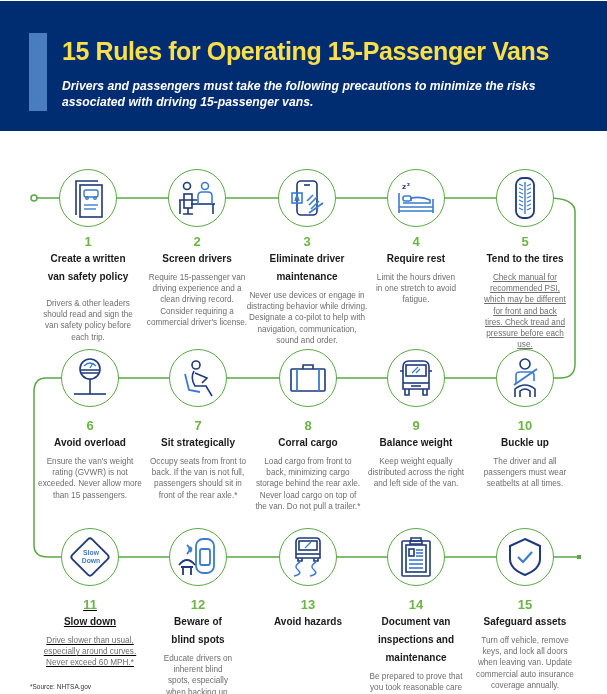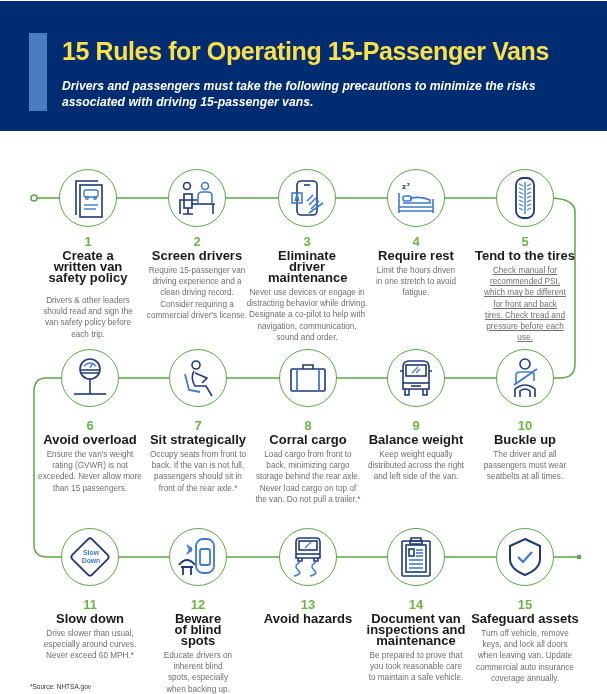--- a/index.html
+++ b/index.html
@@ -31,21 +31,21 @@
   }
   .circle {
     position: absolute; width: 58px; height: 58px; border-radius: 50%;
     border: 1.5px solid #5aa845; background: #fff;
     display: flex; align-items: center; justify-content: center;
   }
   .num {
     color: #6bb544; font-weight: bold; font-size: 13px; line-height: 14px;
   }
   .title {
-    color: #1a1a1a; font-weight: bold; font-size: 13px; line-height: 11px;
+    color: #1a1a1a; font-weight: bold; font-size: 10px; line-height: 18px;
     margin-top: 1px;
   }
   .desc {
     color: #6e6e6e; font-size: 8.2px; line-height: 11.2px; margin-top: 4px;
   }
   .source {
     position: absolute; left: 30px; top: 683px; font-size: 6.5px; color: #333;
   }
 </style>
 </head>
@@ -246,21 +246,21 @@
   <div class="desc" style="padding:0 4px;">The driver and all passengers must wear seatbelts at all times.</div>
 </div>
 
 <div class="circle" style="left:61px;top:528px;">
   <svg width="46" height="46" viewBox="0 0 46 46">
     <rect x="9" y="9" width="28" height="28" rx="3" transform="rotate(45 23 23)" fill="none" stroke="#1f3a7a" stroke-width="1.8"></rect>
     <text x="23" y="22" text-anchor="middle" font-size="7" font-weight="bold" fill="#3b7bd0" font-family="DejaVu Sans, sans-serif"></text>
   </svg>
   <div style="position:absolute;left:14px;top:20px;width:30px;text-align:center;font-size:6.8px;line-height:7.5px;font-weight:bold;color:#3b7bd0;">Slow Down</div>
 </div>
-<div class="step" style="left:35px;top:598px;">
+<div class="step" style="left:35px;top:598px;text-decoration:underline;">
   <div class="num">11</div>
   <div class="title">Slow down</div>
   <div class="desc" style="padding:0 2px;">Drive slower than usual, especially around curves. Never exceed 60 MPH.*</div>
 </div>
 
 <div class="circle" style="left:169px;top:528px;">
   <svg width="44" height="44" viewBox="0 0 44 44">
     <g fill="none" stroke="#3b7bd0" stroke-width="1.8">
       <rect x="20" y="4" width="18" height="34" rx="7"></rect>
       <rect x="24" y="14" width="10" height="16" rx="2"></rect>

